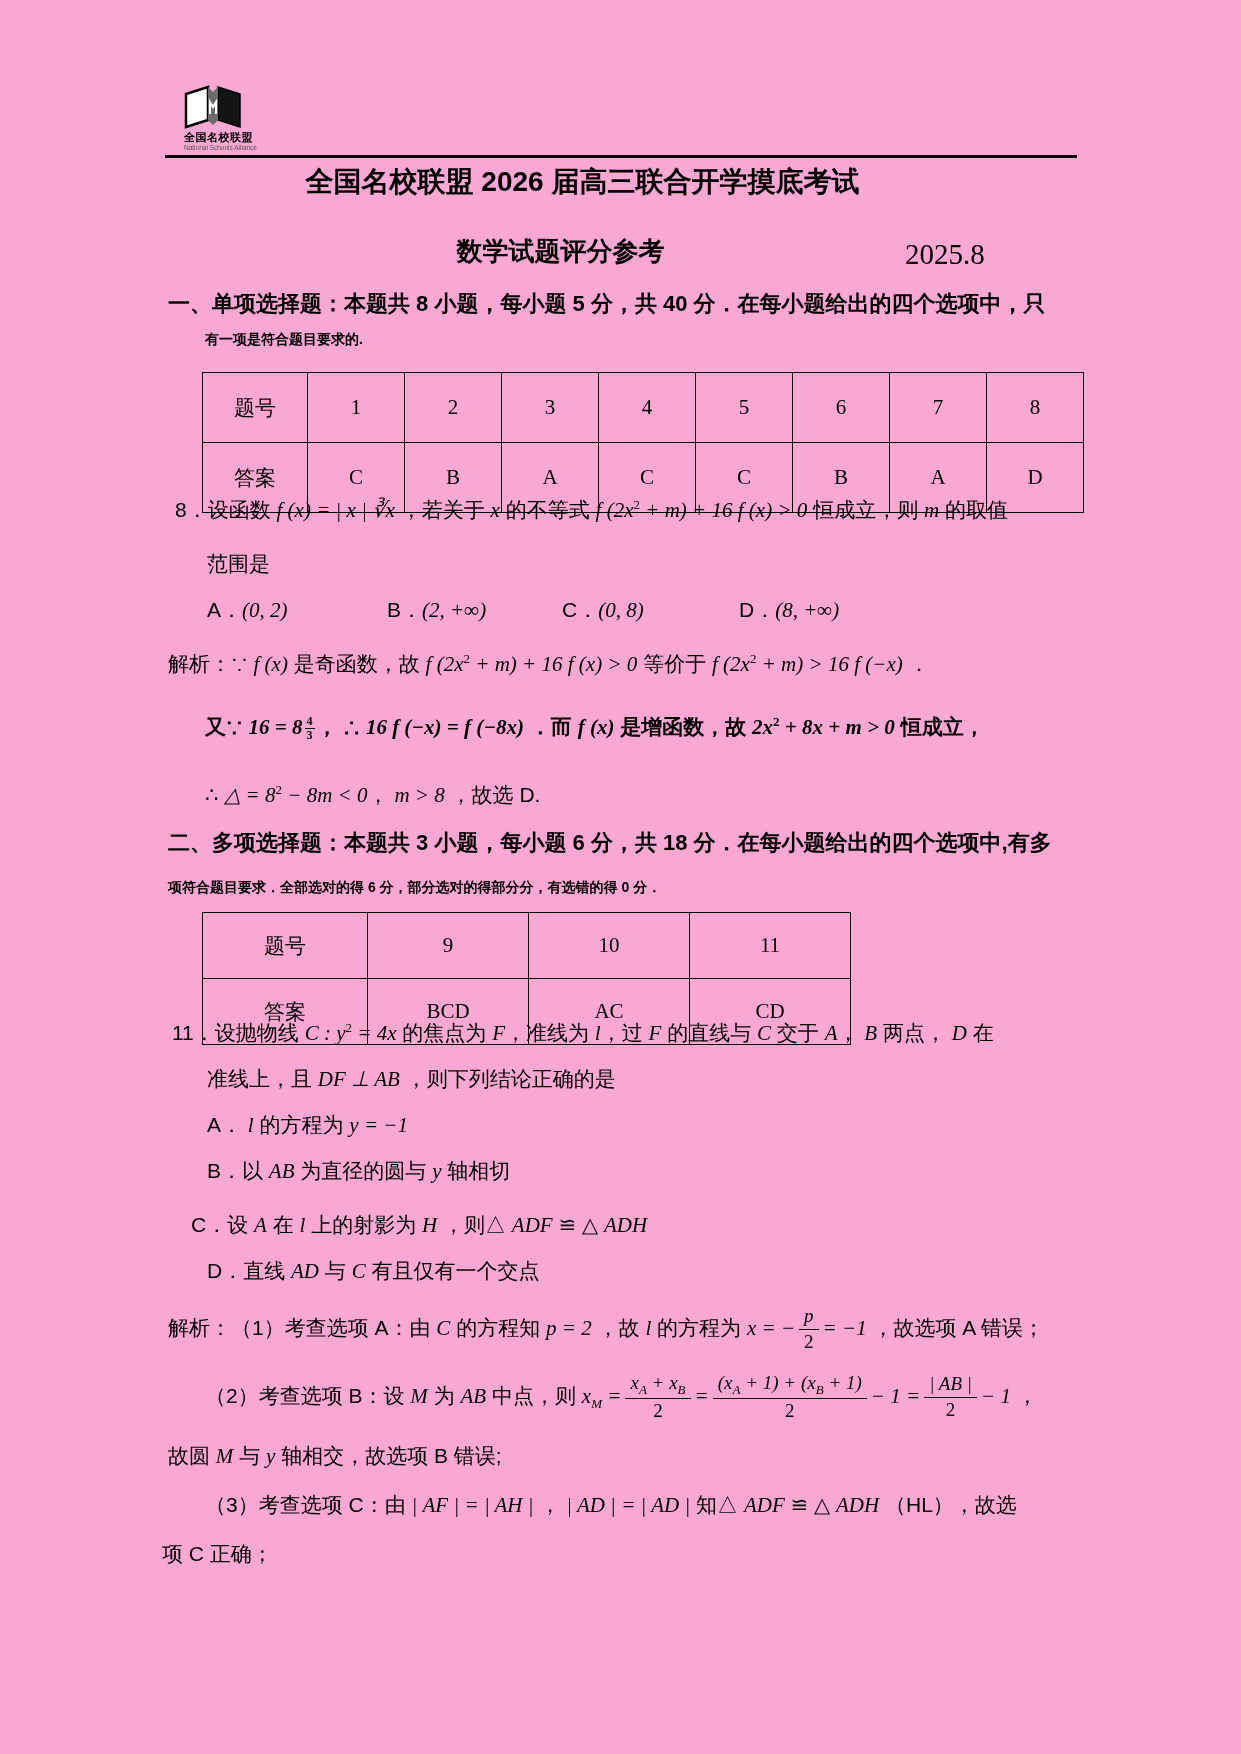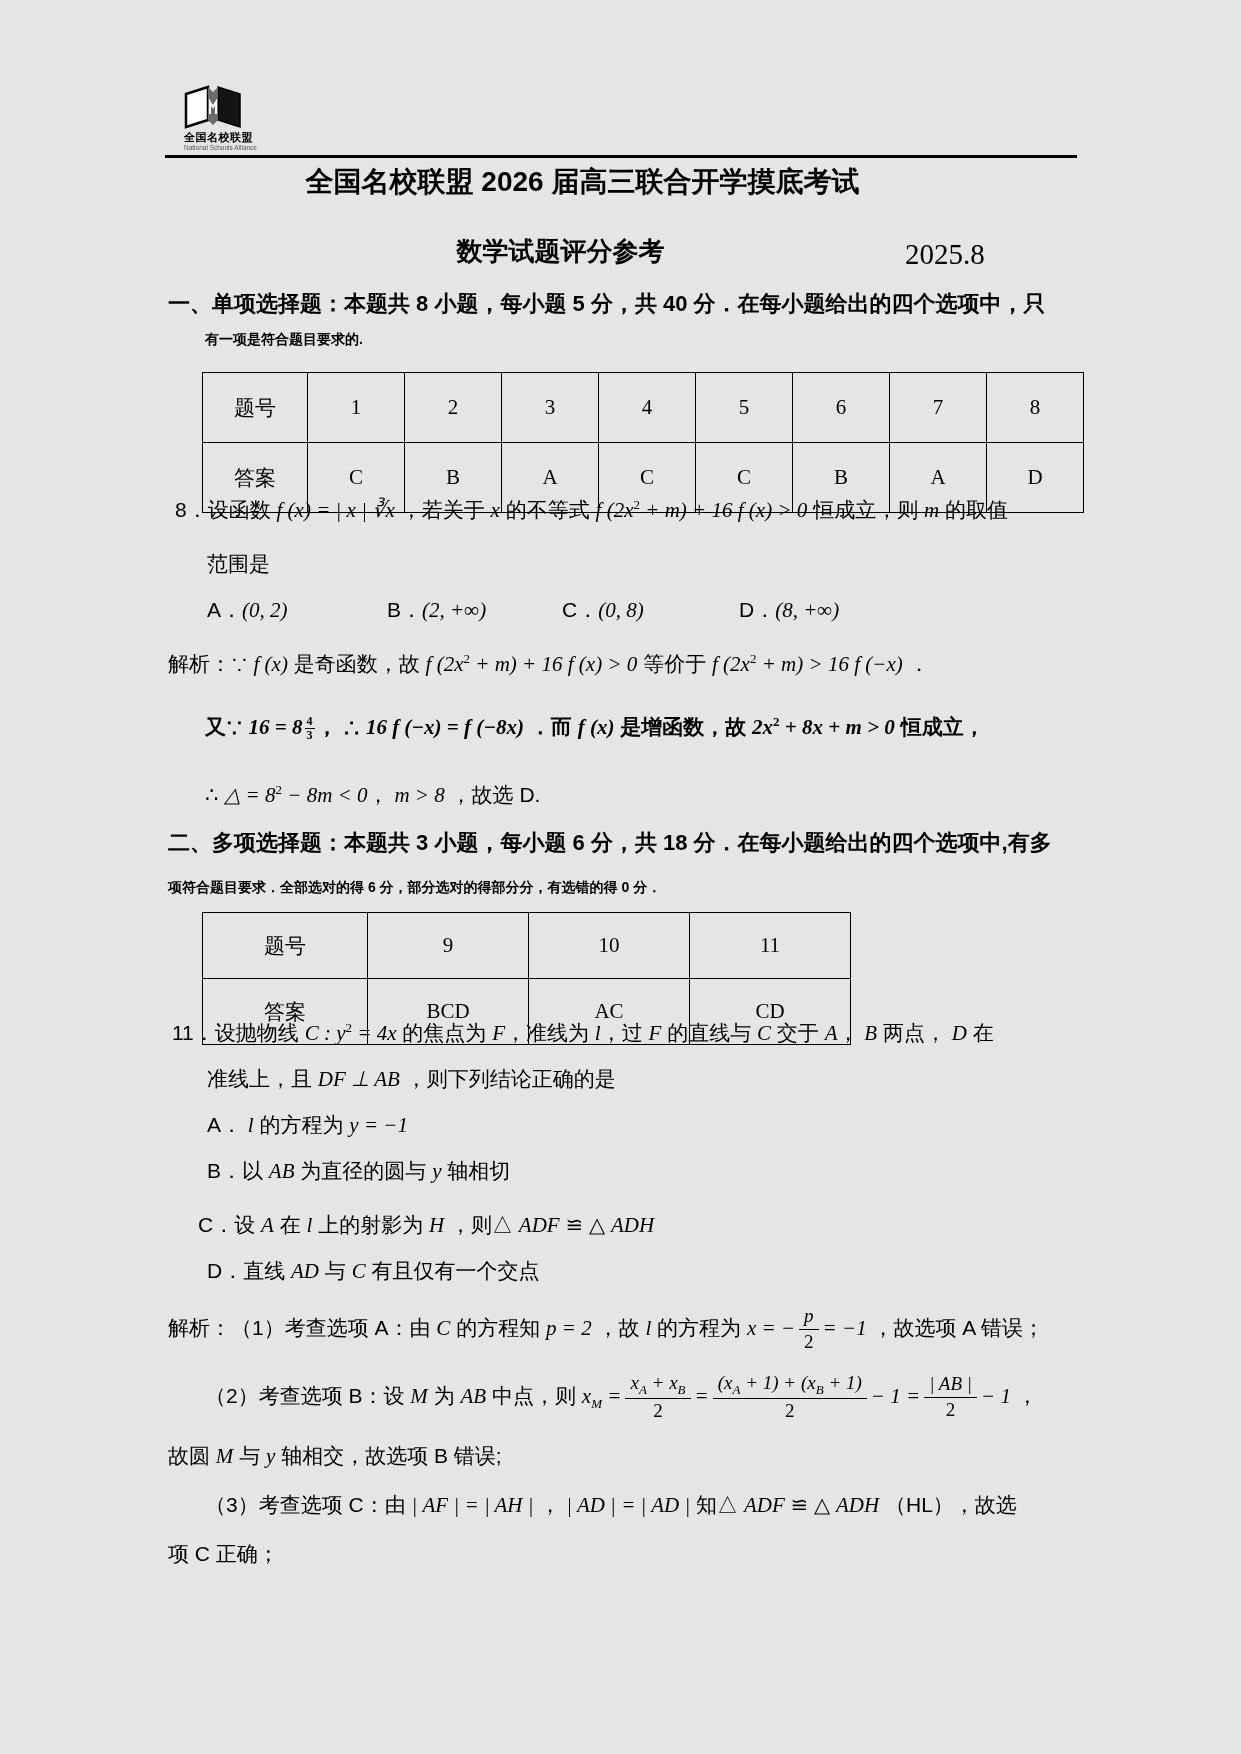--- a/index.html
+++ b/index.html
@@ -1,17 +1,17 @@
 <!DOCTYPE html>
 <html><head>
 <meta charset="utf-8">
 <style>
   html,body { margin:0; padding:0; background:#ffffff; }
   .page {
-    position:relative; width:1241px; height:1754px; background:#e5e5e5;
+    position:relative; width:1241px; height:1754px; background:#f9a8d4;
     font-family:"Liberation Sans", sans-serif; color:#000; overflow:hidden;
   }
   .line { position:absolute; white-space:nowrap; font-size:21px; line-height:1.25; }
   .bold { font-weight:bold; }
   .cn { font-family:"Liberation Sans", sans-serif; font-style:normal; }
   .m  { font-family:"Liberation Serif", serif; font-style:italic; }
   .ser { font-family:"Liberation Serif", serif; }
   sup.sup { font-family:"Liberation Serif", serif; font-style:normal; font-size:13px; }
   sub.sub { font-family:"Liberation Serif", serif; font-style:italic; font-size:13px; }
   .frac {
@@ -129,34 +129,34 @@
       <td class="ser">AC</td>
       <td class="ser">CD</td>
     </tr>
   </tbody>
     </table>
 
   <div class="line" style="left:172px; top:1020px;"><span class="cn">11．设抛物线 </span><span class="m">C : y</span><sup class="sup">2</sup><span class="m"> = 4x</span><span class="cn"> 的焦点为 </span><span class="m">F</span><span class="cn">，准线为 </span><span class="m">l</span><span class="cn">，过 </span><span class="m">F</span><span class="cn"> 的直线与 </span><span class="m">C</span><span class="cn"> 交于 </span><span class="m">A</span><span class="cn">， </span><span class="m">B</span><span class="cn"> 两点， </span><span class="m">D</span><span class="cn"> 在</span></div>
   <div class="line" style="left:207px; top:1066px;"><span class="cn">准线上，且 </span><span class="m">DF ⊥ AB</span><span class="cn"> ，则下列结论正确的是</span></div>
   <div class="line" style="left:207px; top:1112px;"><span class="cn">A． </span><span class="m">l</span><span class="cn"> 的方程为 </span><span class="m">y = −1</span></div>
   <div class="line" style="left:207px; top:1158px;"><span class="cn">B．以 </span><span class="m">AB</span><span class="cn"> 为直径的圆与 </span><span class="m">y</span><span class="cn"> 轴相切</span></div>
-  <div class="line" style="left:198px; top:1212px;"><span class="cn">C．设 </span><span class="m">A</span><span class="cn"> 在 </span><span class="m">l</span><span class="cn"> 上的射影为 </span><span class="m">H</span><span class="cn"> ，则△ </span><span class="m">ADF</span><span class="cn"> ≌ △ </span><span class="m">ADH</span></div>
+  <div class="line" style="left:191px; top:1212px;"><span class="cn">C．设 </span><span class="m">A</span><span class="cn"> 在 </span><span class="m">l</span><span class="cn"> 上的射影为 </span><span class="m">H</span><span class="cn"> ，则△ </span><span class="m">ADF</span><span class="cn"> ≌ △ </span><span class="m">ADH</span></div>
   <div class="line" style="left:207px; top:1258px;"><span class="cn">D．直线 </span><span class="m">AD</span><span class="cn"> 与 </span><span class="m">C</span><span class="cn"> 有且仅有一个交点</span></div>
 
   <div class="line" style="left:168px; top:1305px;"><span class="cn">解析：（1）考查选项 A：由 </span><span class="m">C</span><span class="cn"> 的方程知 </span><span class="m">p = 2</span><span class="cn"> ，故 </span><span class="m">l</span><span class="cn"> 的方程为 </span><span class="m">x = −</span><span class="frac">
         <span class="fnum"><span class="m">p</span></span>
         <span class="fden">2</span>
       </span><span class="m">= −1</span><span class="cn"> ，故选项 A 错误；</span></div>
   <div class="line" style="left:205px; top:1372px;"><span class="cn">（2）考查选项 B：设 </span><span class="m">M</span><span class="cn"> 为 </span><span class="m">AB</span><span class="cn"> 中点，则 </span><span class="m">x</span><sub class="sub">M</sub><span class="m"> =</span><span class="frac">
         <span class="fnum"><span class="m">x</span><sub class="sub">A</sub><span class="m"> + x</span><sub class="sub">B</sub></span>
         <span class="fden">2</span>
       </span><span class="m">=</span><span class="frac">
         <span class="fnum"><span class="m">(x</span><sub class="sub">A</sub><span class="m"> + 1) + (x</span><sub class="sub">B</sub><span class="m"> + 1)</span></span>
         <span class="fden">2</span>
       </span><span class="m">− 1 =</span><span class="frac">
         <span class="fnum"><span class="m">| AB |</span></span>
         <span class="fden">2</span>
       </span><span class="m">− 1</span><span class="cn"> ，</span></div>
   <div class="line" style="left:168px; top:1443px;"><span class="cn">故圆 </span><span class="m">M</span><span class="cn"> 与 </span><span class="m">y</span><span class="cn"> 轴相交，故选项 B 错误;</span></div>
   <div class="line" style="left:205px; top:1492px;"><span class="cn">（3）考查选项 C：由 </span><span class="m">| AF | = | AH |</span><span class="cn"> ， </span><span class="m">| AD | = | AD |</span><span class="cn"> 知△ </span><span class="m">ADF</span><span class="cn"> ≌ △ </span><span class="m">ADH</span><span class="cn"> （HL），故选</span></div>
-  <div class="line" style="left:168px; top:1541px;"><span class="cn">项 C 正确；</span></div>
+  <div class="line" style="left:162px; top:1541px;"><span class="cn">项 C 正确；</span></div>
 
 </div>
 
 </body></html>

